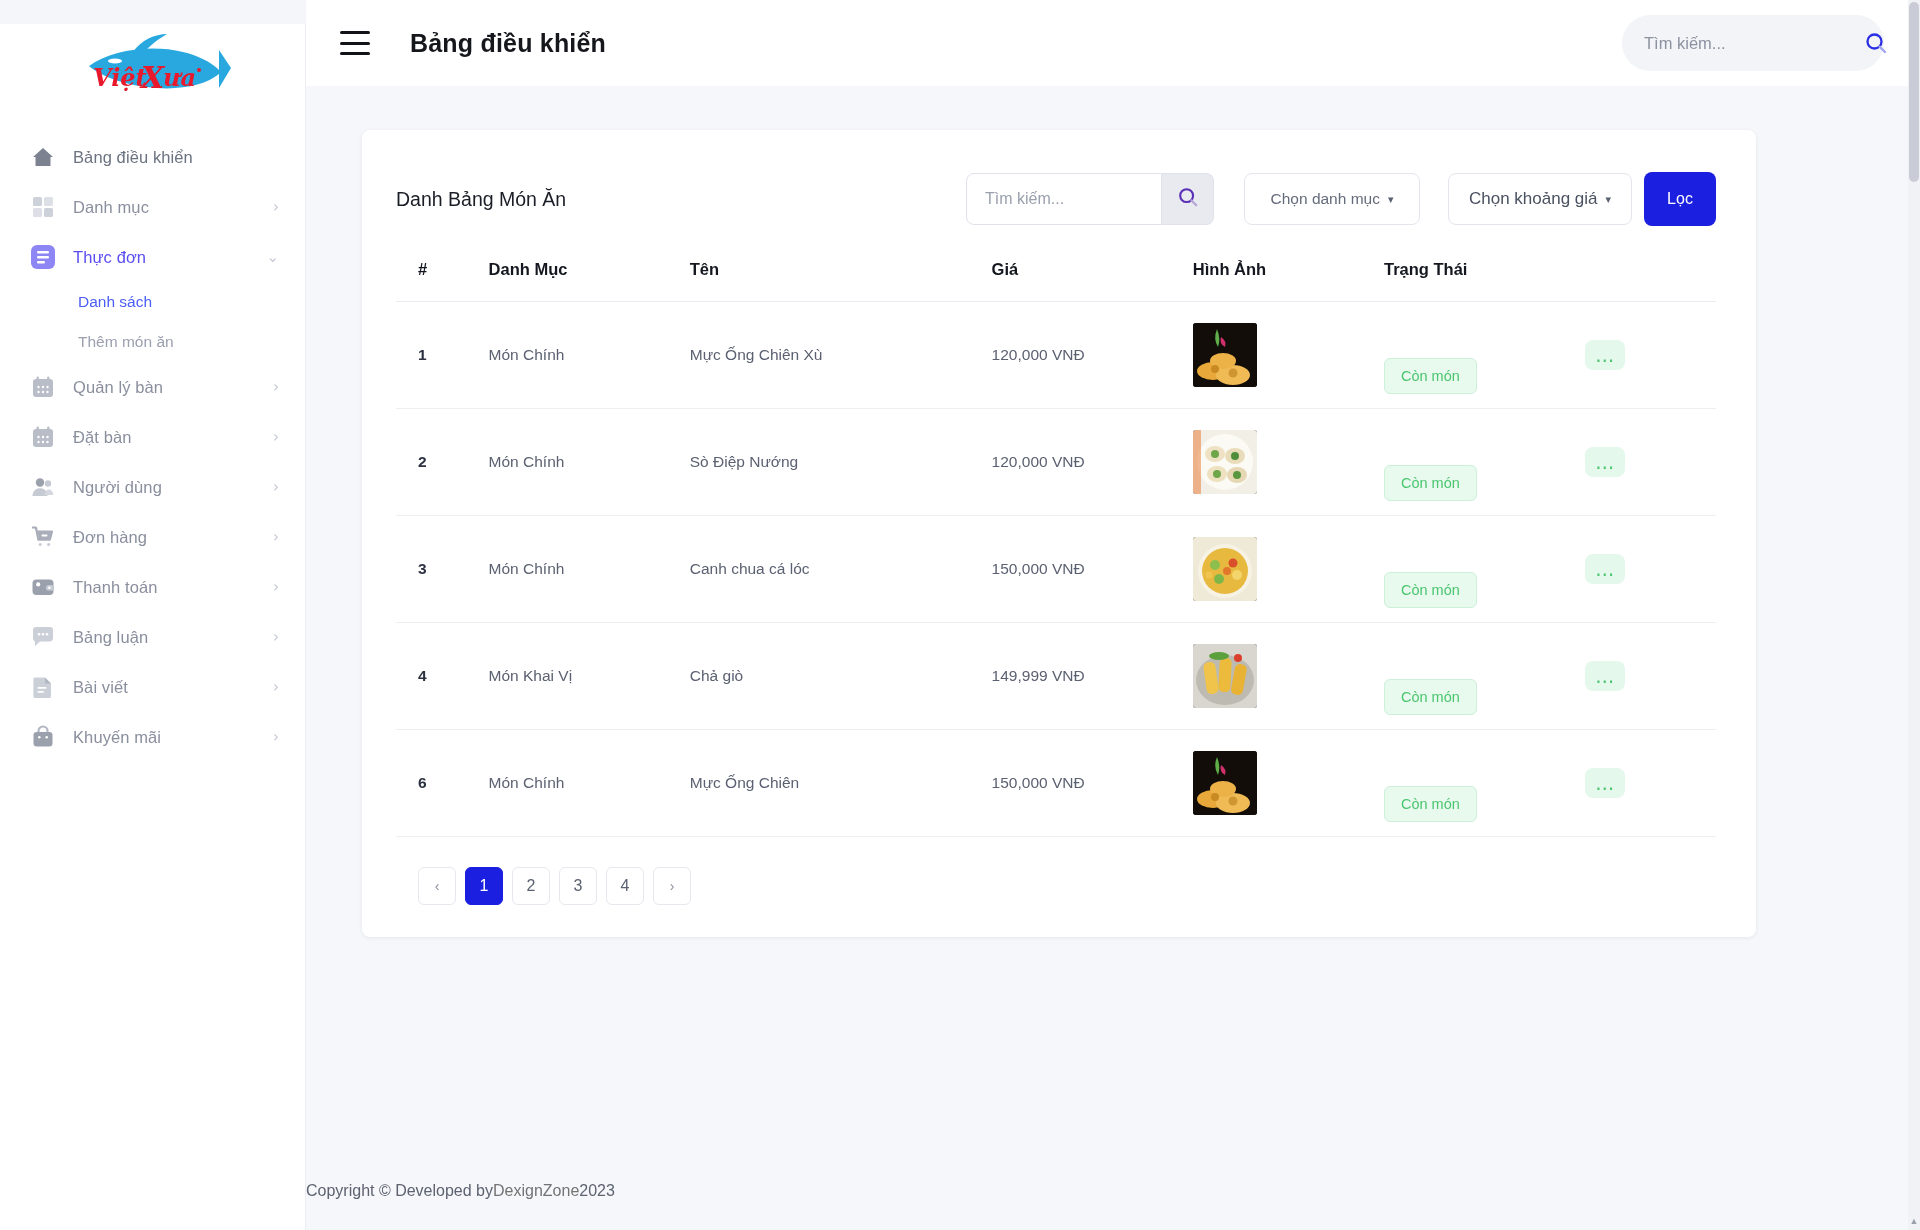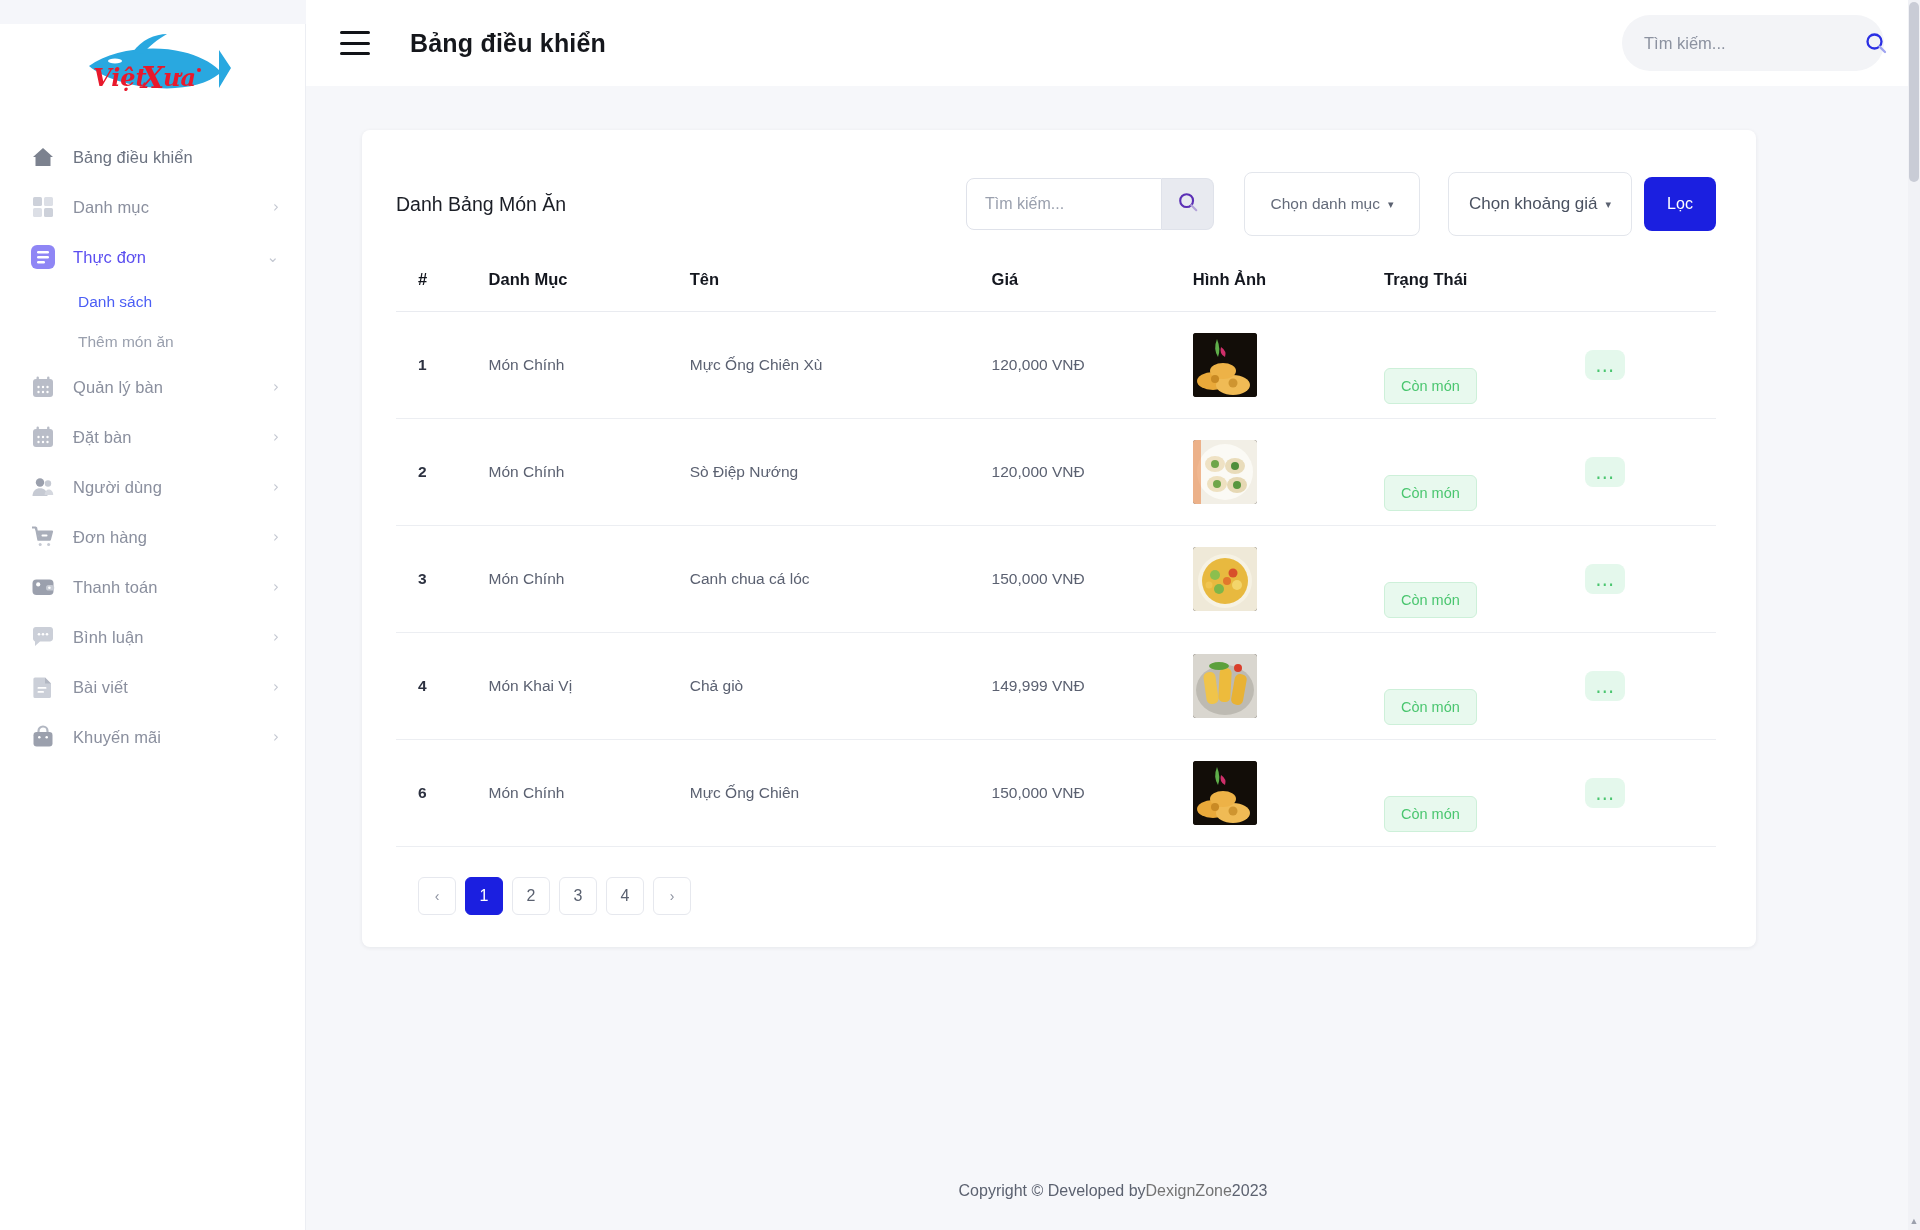--- a/index.html
+++ b/index.html
@@ -91,21 +91,21 @@
     border: 0; outline: none; background: transparent; width: 100%;
     font-size: 16px; color: #6b7280; font-family: "Liberation Sans", sans-serif;
   }
   .f-search input::placeholder { color: #9aa0ae; }
   .f-searchbtn {
     width: 52px; height: 52px; background: #e8eaf0; border: 1px solid #dfe2ea;
     border-left: 0; border-radius: 0 8px 8px 0; display: flex;
     align-items: center; justify-content: center; cursor: pointer;
   }
   .dropdown {
-    height: 64px; border: 1px solid #e3e6ec; border-radius: 8px; background: #fff;
+    height: 52px; border: 1px solid #e3e6ec; border-radius: 8px; background: #fff;
     display: flex; align-items: center; justify-content: center; cursor: pointer;
     font-size: 15.5px; color: #646b7a; padding: 0 20px; white-space: nowrap;
   }
   .dd1 { width: 176px; margin-left: 30px; }
   .dd2 { width: 184px; margin-left: 28px; font-size: 17px; color: #4a5160; }
   .caret { margin-left: 8px; font-size: 11px; color: #5a6170; }
   .btn-filter {
     height: 54px; width: 72px; background: #1b1fe0; color: #fff; border: 0;
     border-radius: 8px; font-size: 16px; cursor: pointer; margin-left: 12px;
     font-family: "Liberation Sans", sans-serif;
@@ -152,21 +152,21 @@
     min-width: 38px; height: 38px; border: 1px solid #e6e8ee; border-radius: 6px;
     background: #fff; display: flex; align-items: center; justify-content: center;
     font-size: 16px; color: #5a6170; cursor: pointer; padding: 0 10px;
     font-family: "Liberation Sans", sans-serif;
   }
   .pg.active { background: #1b1fe0; border-color: #1b1fe0; color: #fff; }
   .pg.arrow { font-size: 14px; color: #8b909e; }
 
   .footer {
     position: absolute; left: 0; right: 0; bottom: 0; height: 78px;
-    display: flex; align-items: center; justify-content: center;
+    display: flex; align-items: center; 
     font-size: 16px; color: #5c6270; background: #f6f7fa;
   }
   .footer a { color: #737373; text-decoration: none; font-weight: normal; }
   .scroll-track {
     position: absolute; right: 0; top: 0; width: 12px; height: 1230px;
     background: #f1f2f6; z-index: 9;
   }
   .scroll-thumb {
     position: absolute; right: 1px; top: 2px; width: 10px; height: 180px;
     background: #c9ccd6; border-radius: 6px;
@@ -322,21 +322,21 @@
         <span class="nav-icon">
           <svg width="24" height="24" viewBox="0 0 24 24">
             <path d="M2 4.8 C2 3.2 3.2 2 4.8 2 H19.2 C20.8 2 22 3.2 22 4.8 V13.6 C22 15.2 20.8 16.4 19.2 16.4 H9 L4 21 V16.4 C2.9 16.2 2 15 2 13.6 Z" fill="#cbcfd8"></path>
             <g fill="#fff">
                 <circle cx="8" cy="9.2" r="1.3"></circle>
                 <circle cx="12" cy="9.2" r="1.3"></circle>
                 <circle cx="16" cy="9.2" r="1.3"></circle>
               </g>
           </svg>
         </span>
-        <span class="nav-label">Bình luận</span>
+        <span class="nav-label">Bảng luận</span>
         <span class="chev">›</span>
       </div>
 
       <div class="nav-item">
         <span class="nav-icon">
           <svg width="24" height="24" viewBox="0 0 24 24">
             <path d="M4 2.5 h10 l6 6 v13 a1.6 1.6 0 0 1 -1.6 1.6 H4 a1.6 1.6 0 0 1 -1.6 -1.6 V4.1 A1.6 1.6 0 0 1 4 2.5 Z" fill="#cbcfd8"></path>
             <path d="M14 2.5 L20 8.5 h-6 Z" fill="#b2b7c2"></path>
             <rect x="6.5" y="12" width="9" height="1.8" rx=".9" fill="#fff"></rect>
             <rect x="6.5" y="16" width="6.5" height="1.8" rx=".9" fill="#fff"></rect>

